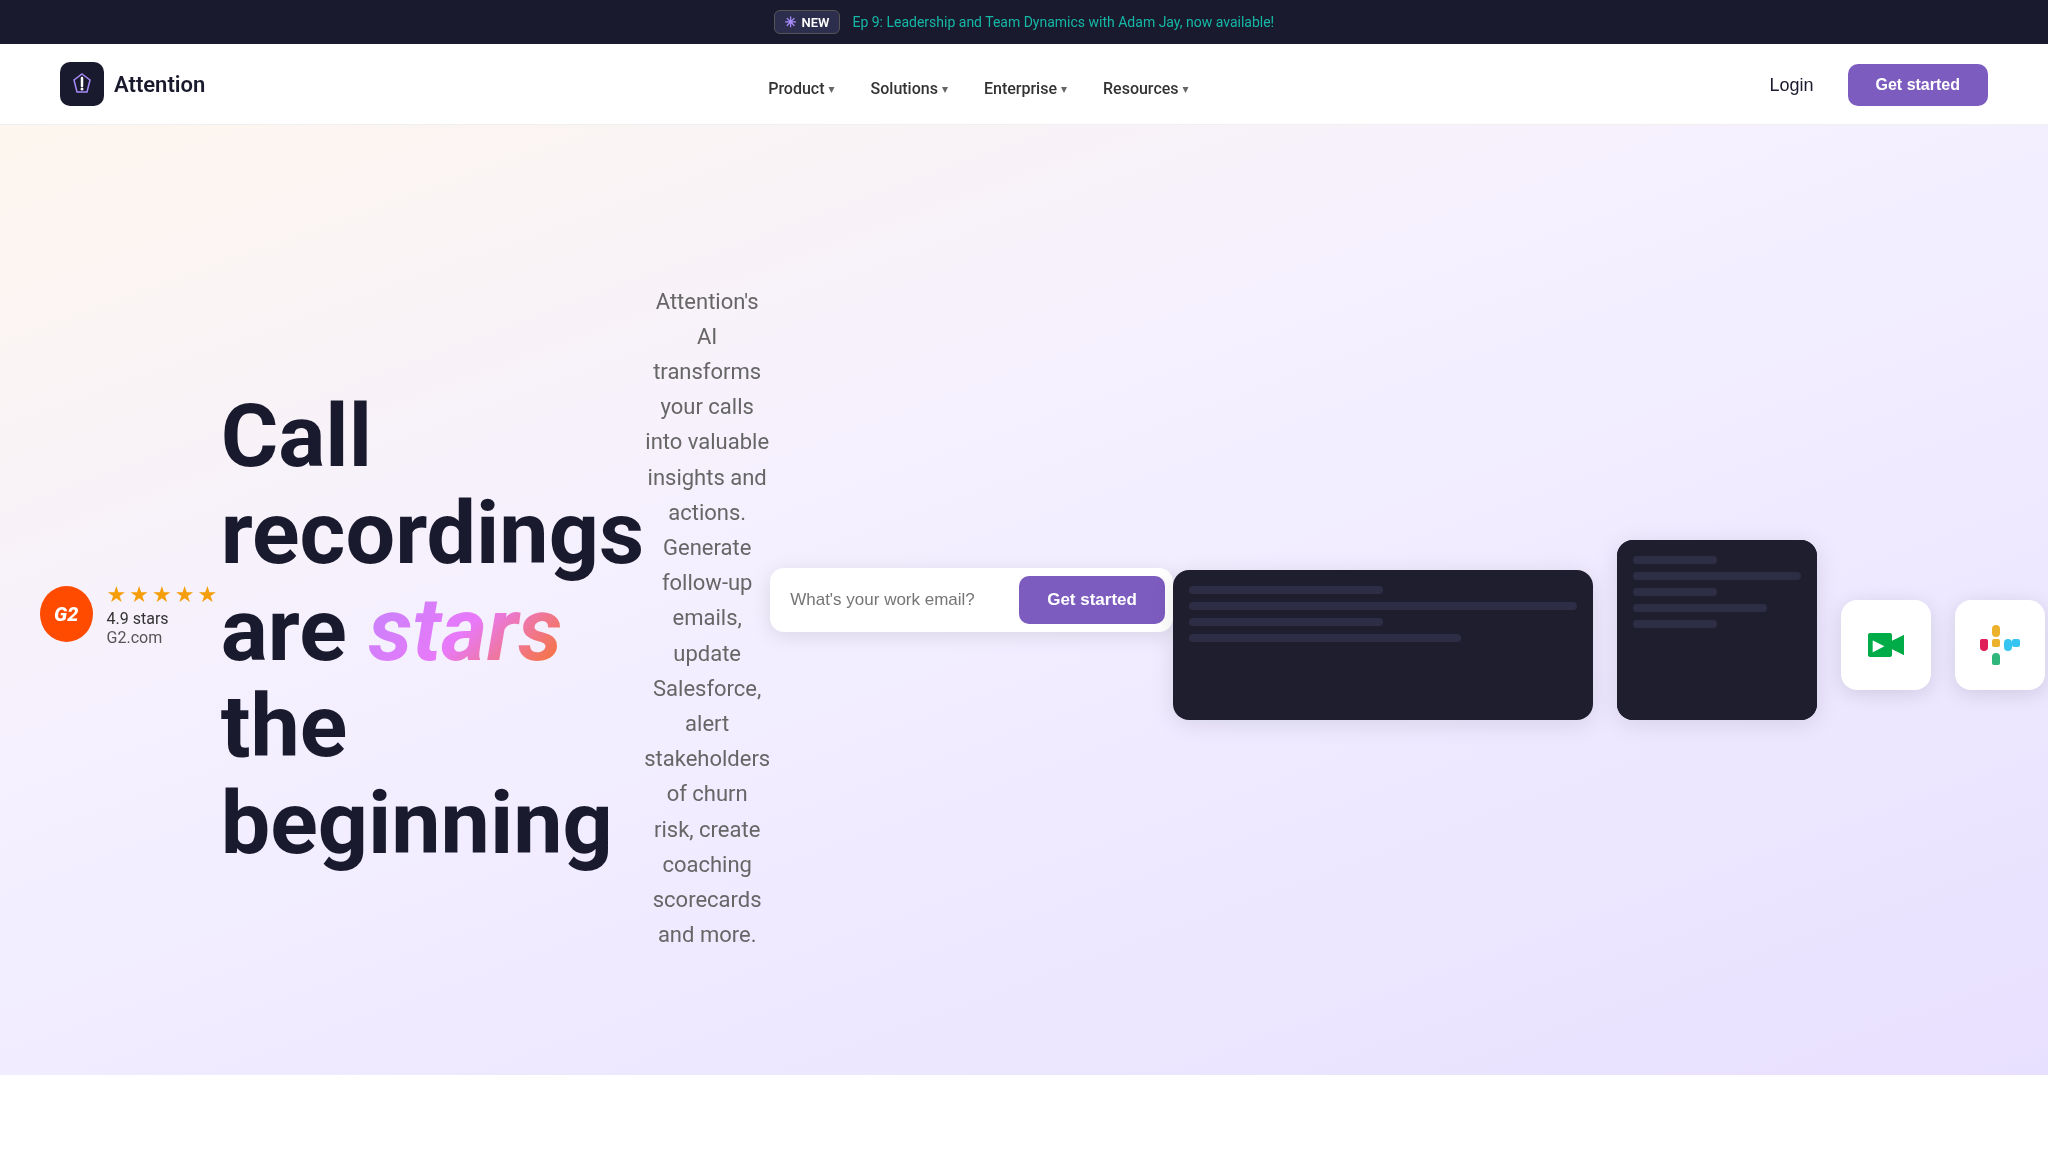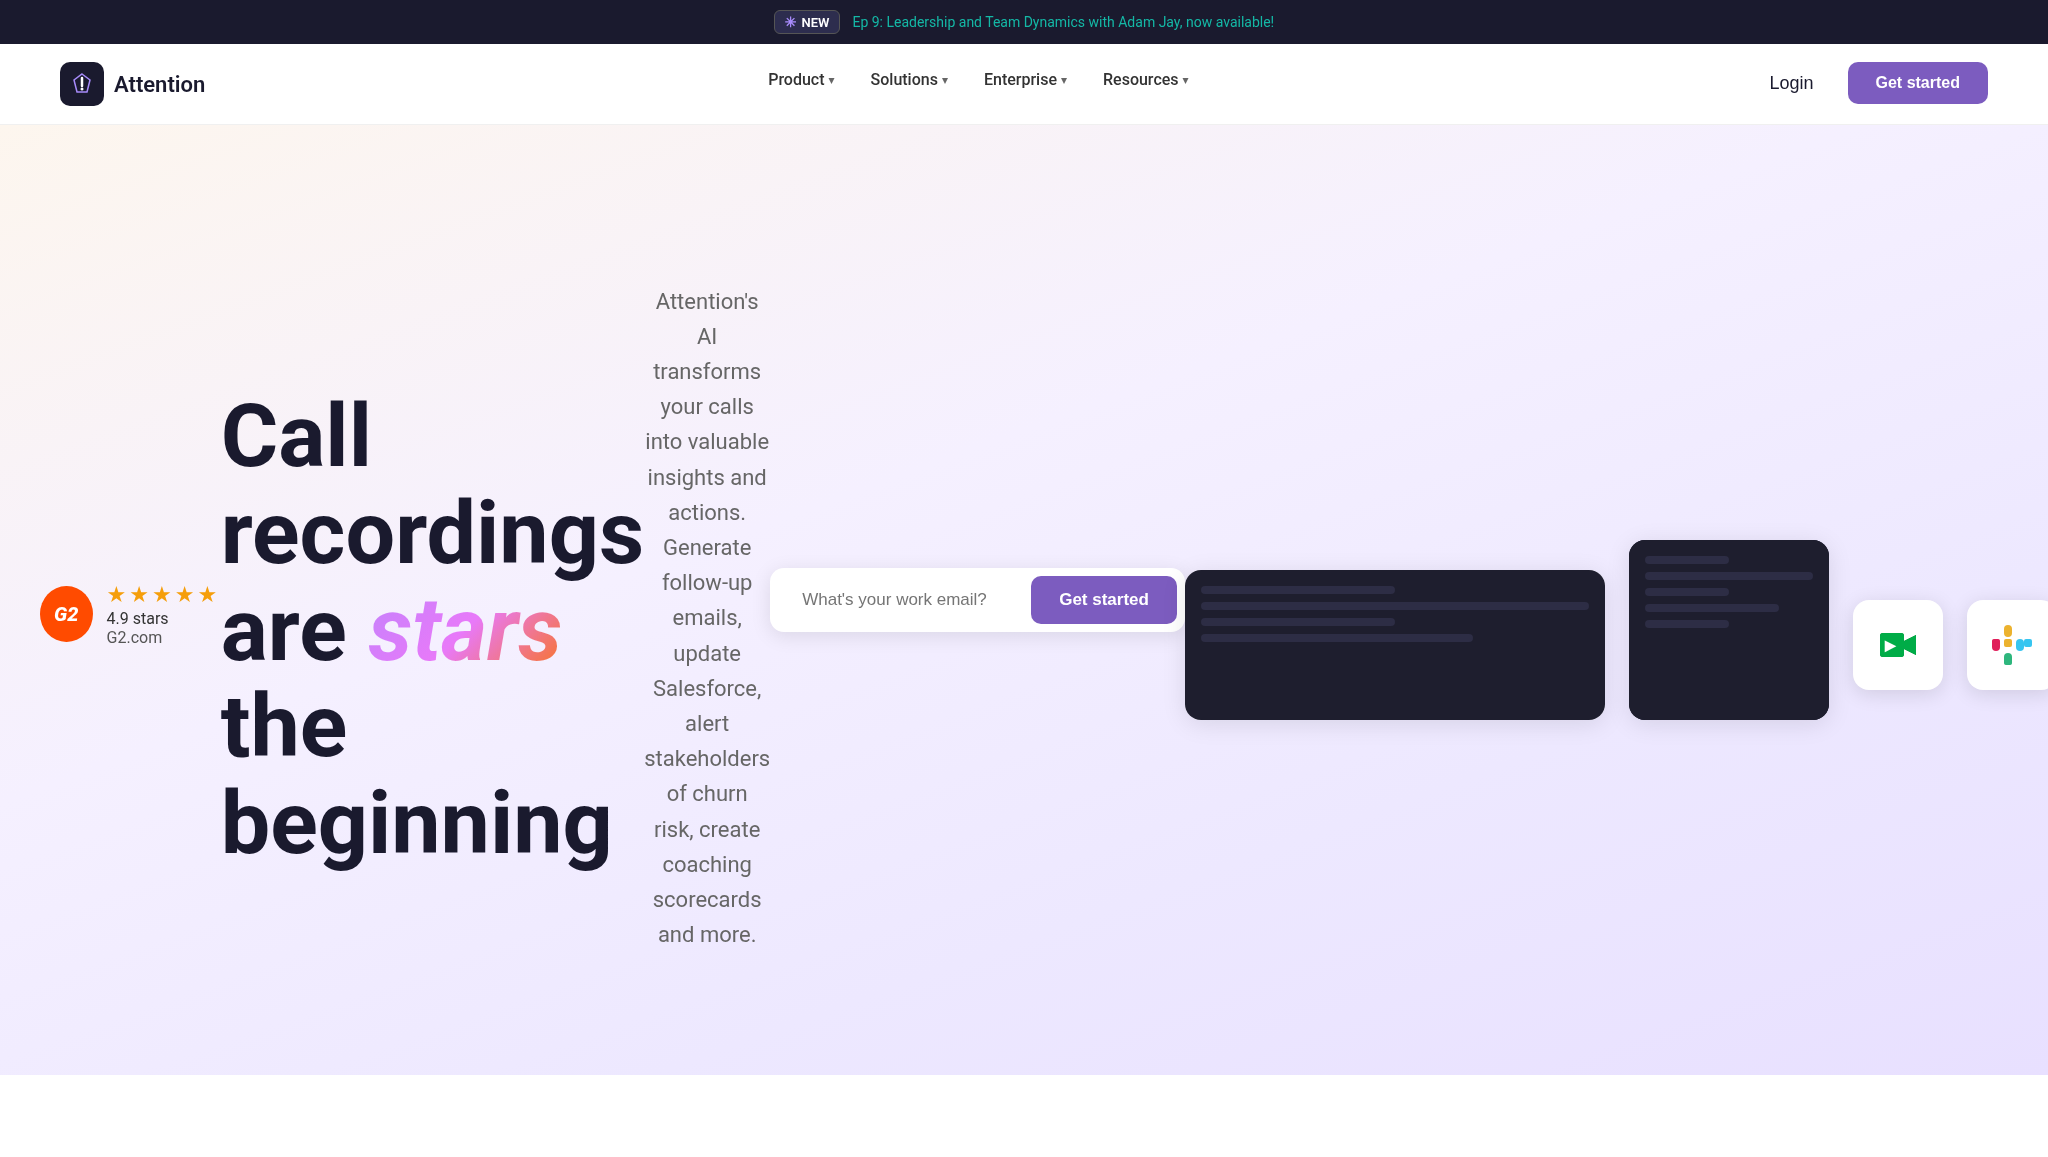--- a/index.html
+++ b/index.html
@@ -43,21 +43,21 @@
     }
 
     .announcement-text {
       font-size: 14px;
       color: #14b8a6;
     }
 
     
     .navbar {
       display: flex;
-      align-items: flex-start;
+      align-items: flex-end;
       justify-content: space-between;
       padding: 18px 60px;
       background: #fff;
       border-bottom: 1px solid #f0f0f0;
     }
 
     .logo-area {
       display: flex;
       align-items: center;
       gap: 10px;
@@ -233,21 +233,20 @@
       margin-bottom: 60px;
     }
 
     .email-input {
       flex: 1;
       border: none;
       outline: none;
       font-size: 17px;
       color: #888;
       background: transparent;
-      margin-left: 12px;
     }
 
     .btn-get-started-hero {
       background: #7c5cbf;
       color: #fff;
       border: none;
       border-radius: 10px;
       padding: 14px 28px;
       font-size: 17px;
       font-weight: 600;

